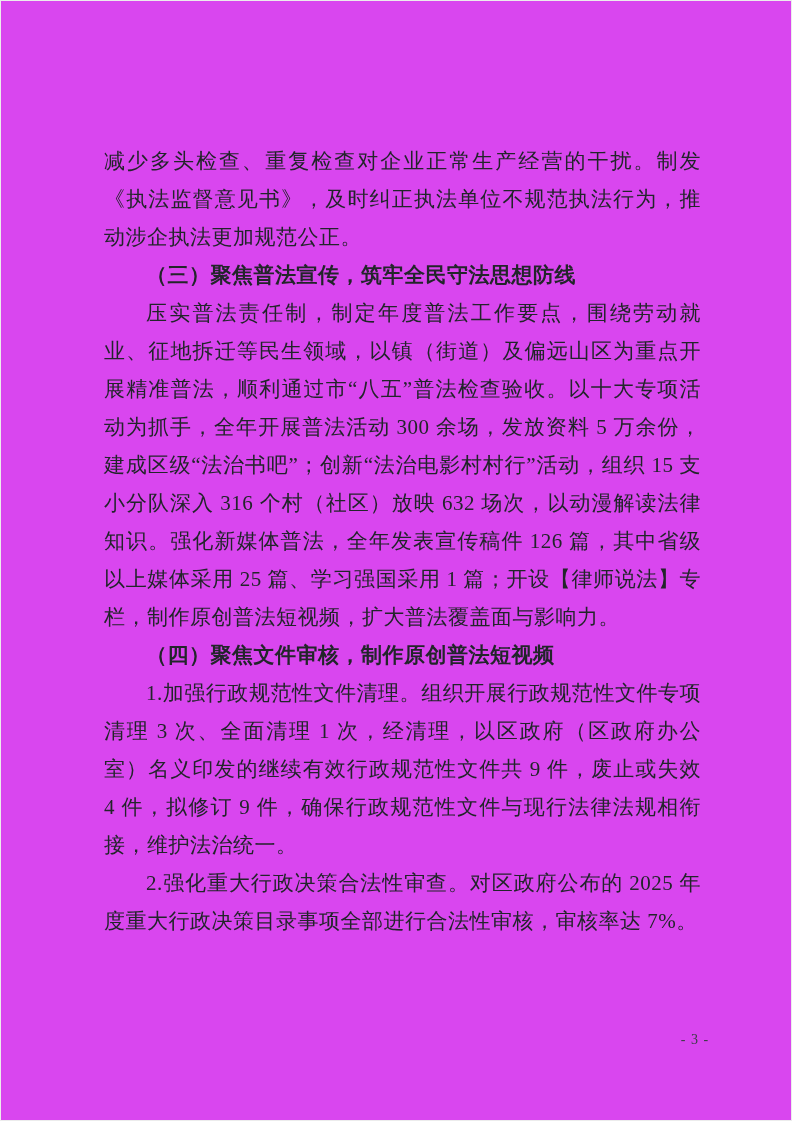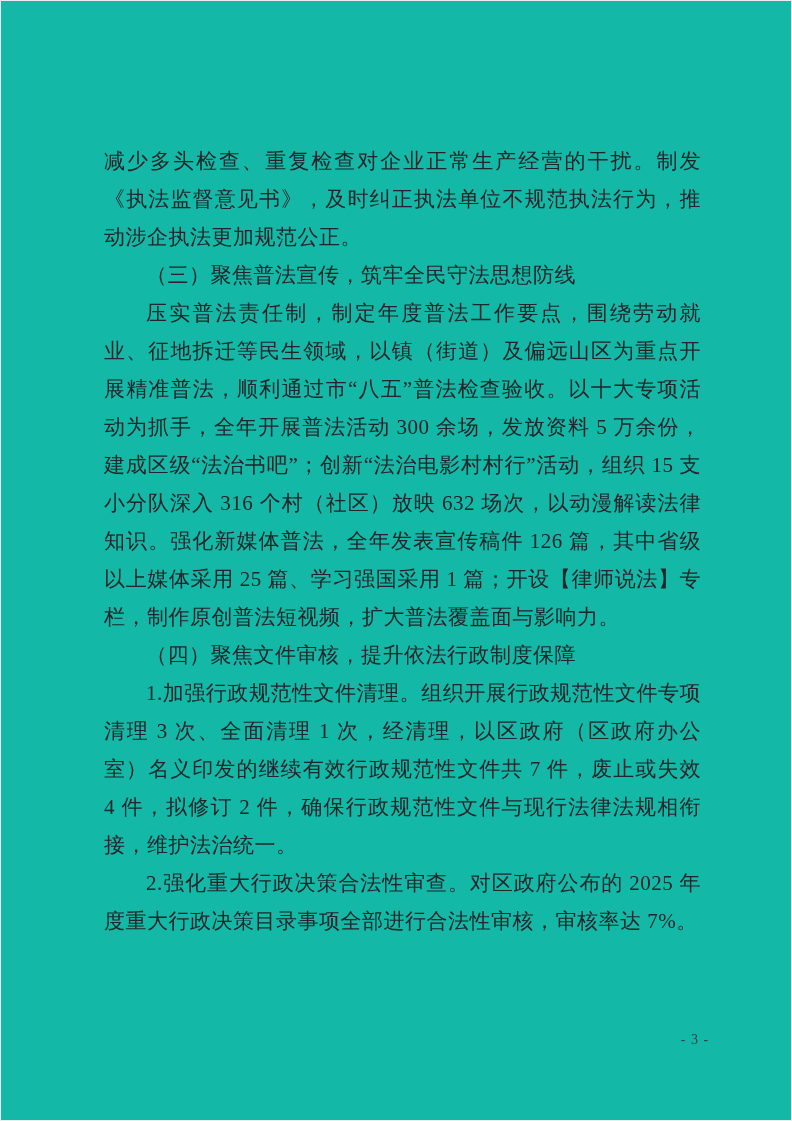--- a/index.html
+++ b/index.html
@@ -4,21 +4,21 @@
 <style>
   html, body {
     margin: 0;
     padding: 0;
     background: #ffffff;
   }
   .page {
     position: relative;
     width: 792px;
     height: 1121px;
-    background: #14b8a6;
+    background: #d946ef;
     box-sizing: border-box;
     border: 1px solid #ececec;
     overflow: hidden;
     font-family: "Liberation Serif", "DejaVu Serif", serif;
   }
   .content {
     position: absolute;
     left: 103px;
     top: 141px;
     width: 597px;
@@ -34,21 +34,21 @@
     padding: 0;
   }
   .para-body {
     text-indent: 2em;
   }
   .para-continuation {
     text-indent: 0;
   }
   .para-heading {
     text-indent: 2em;
-    font-weight: normal;
+    font-weight: bold;
   }
   .page-number {
     position: absolute;
     left: 664px;
     top: 1031px;
     width: 60px;
     text-align: center;
     color: #3a3d45;
     font-size: 14px;
     letter-spacing: 1px;
@@ -56,18 +56,18 @@
   }
 </style>
 </head>
 <body>
 
 <div class="page">
   <div class="content">
     <p class="para-continuation">减少多头检查、重复检查对企业正常生产经营的干扰。制发《执法监督意见书》，及时纠正执法单位不规范执法行为，推动涉企执法更加规范公正。</p>
     <p class="para-heading">（三）聚焦普法宣传，筑牢全民守法思想防线</p>
     <p class="para-body">压实普法责任制，制定年度普法工作要点，围绕劳动就业、征地拆迁等民生领域，以镇（街道）及偏远山区为重点开展精准普法，顺利通过市“八五”普法检查验收。以十大专项活动为抓手，全年开展普法活动 300 余场，发放资料 5 万余份，建成区级“法治书吧”；创新“法治电影村村行”活动，组织 15 支小分队深入 316 个村（社区）放映 632 场次，以动漫解读法律知识。强化新媒体普法，全年发表宣传稿件 126 篇，其中省级以上媒体采用 25 篇、学习强国采用 1 篇；开设【律师说法】专栏，制作原创普法短视频，扩大普法覆盖面与影响力。</p>
-    <p class="para-heading">（四）聚焦文件审核，提升依法行政制度保障</p>
-    <p class="para-body">1.加强行政规范性文件清理。组织开展行政规范性文件专项清理 3 次、全面清理 1 次，经清理，以区政府（区政府办公室）名义印发的继续有效行政规范性文件共 7 件，废止或失效 4 件，拟修订 2 件，确保行政规范性文件与现行法律法规相衔接，维护法治统一。</p>
+    <p class="para-heading">（四）聚焦文件审核，制作原创普法短视频</p>
+    <p class="para-body">1.加强行政规范性文件清理。组织开展行政规范性文件专项清理 3 次、全面清理 1 次，经清理，以区政府（区政府办公室）名义印发的继续有效行政规范性文件共 9 件，废止或失效 4 件，拟修订 9 件，确保行政规范性文件与现行法律法规相衔接，维护法治统一。</p>
     <p class="para-body">2.强化重大行政决策合法性审查。对区政府公布的 2025 年度重大行政决策目录事项全部进行合法性审核，审核率达 7%。</p>
   </div>
   <div class="page-number">- 3 -</div>
 </div>
 
 </body></html>

